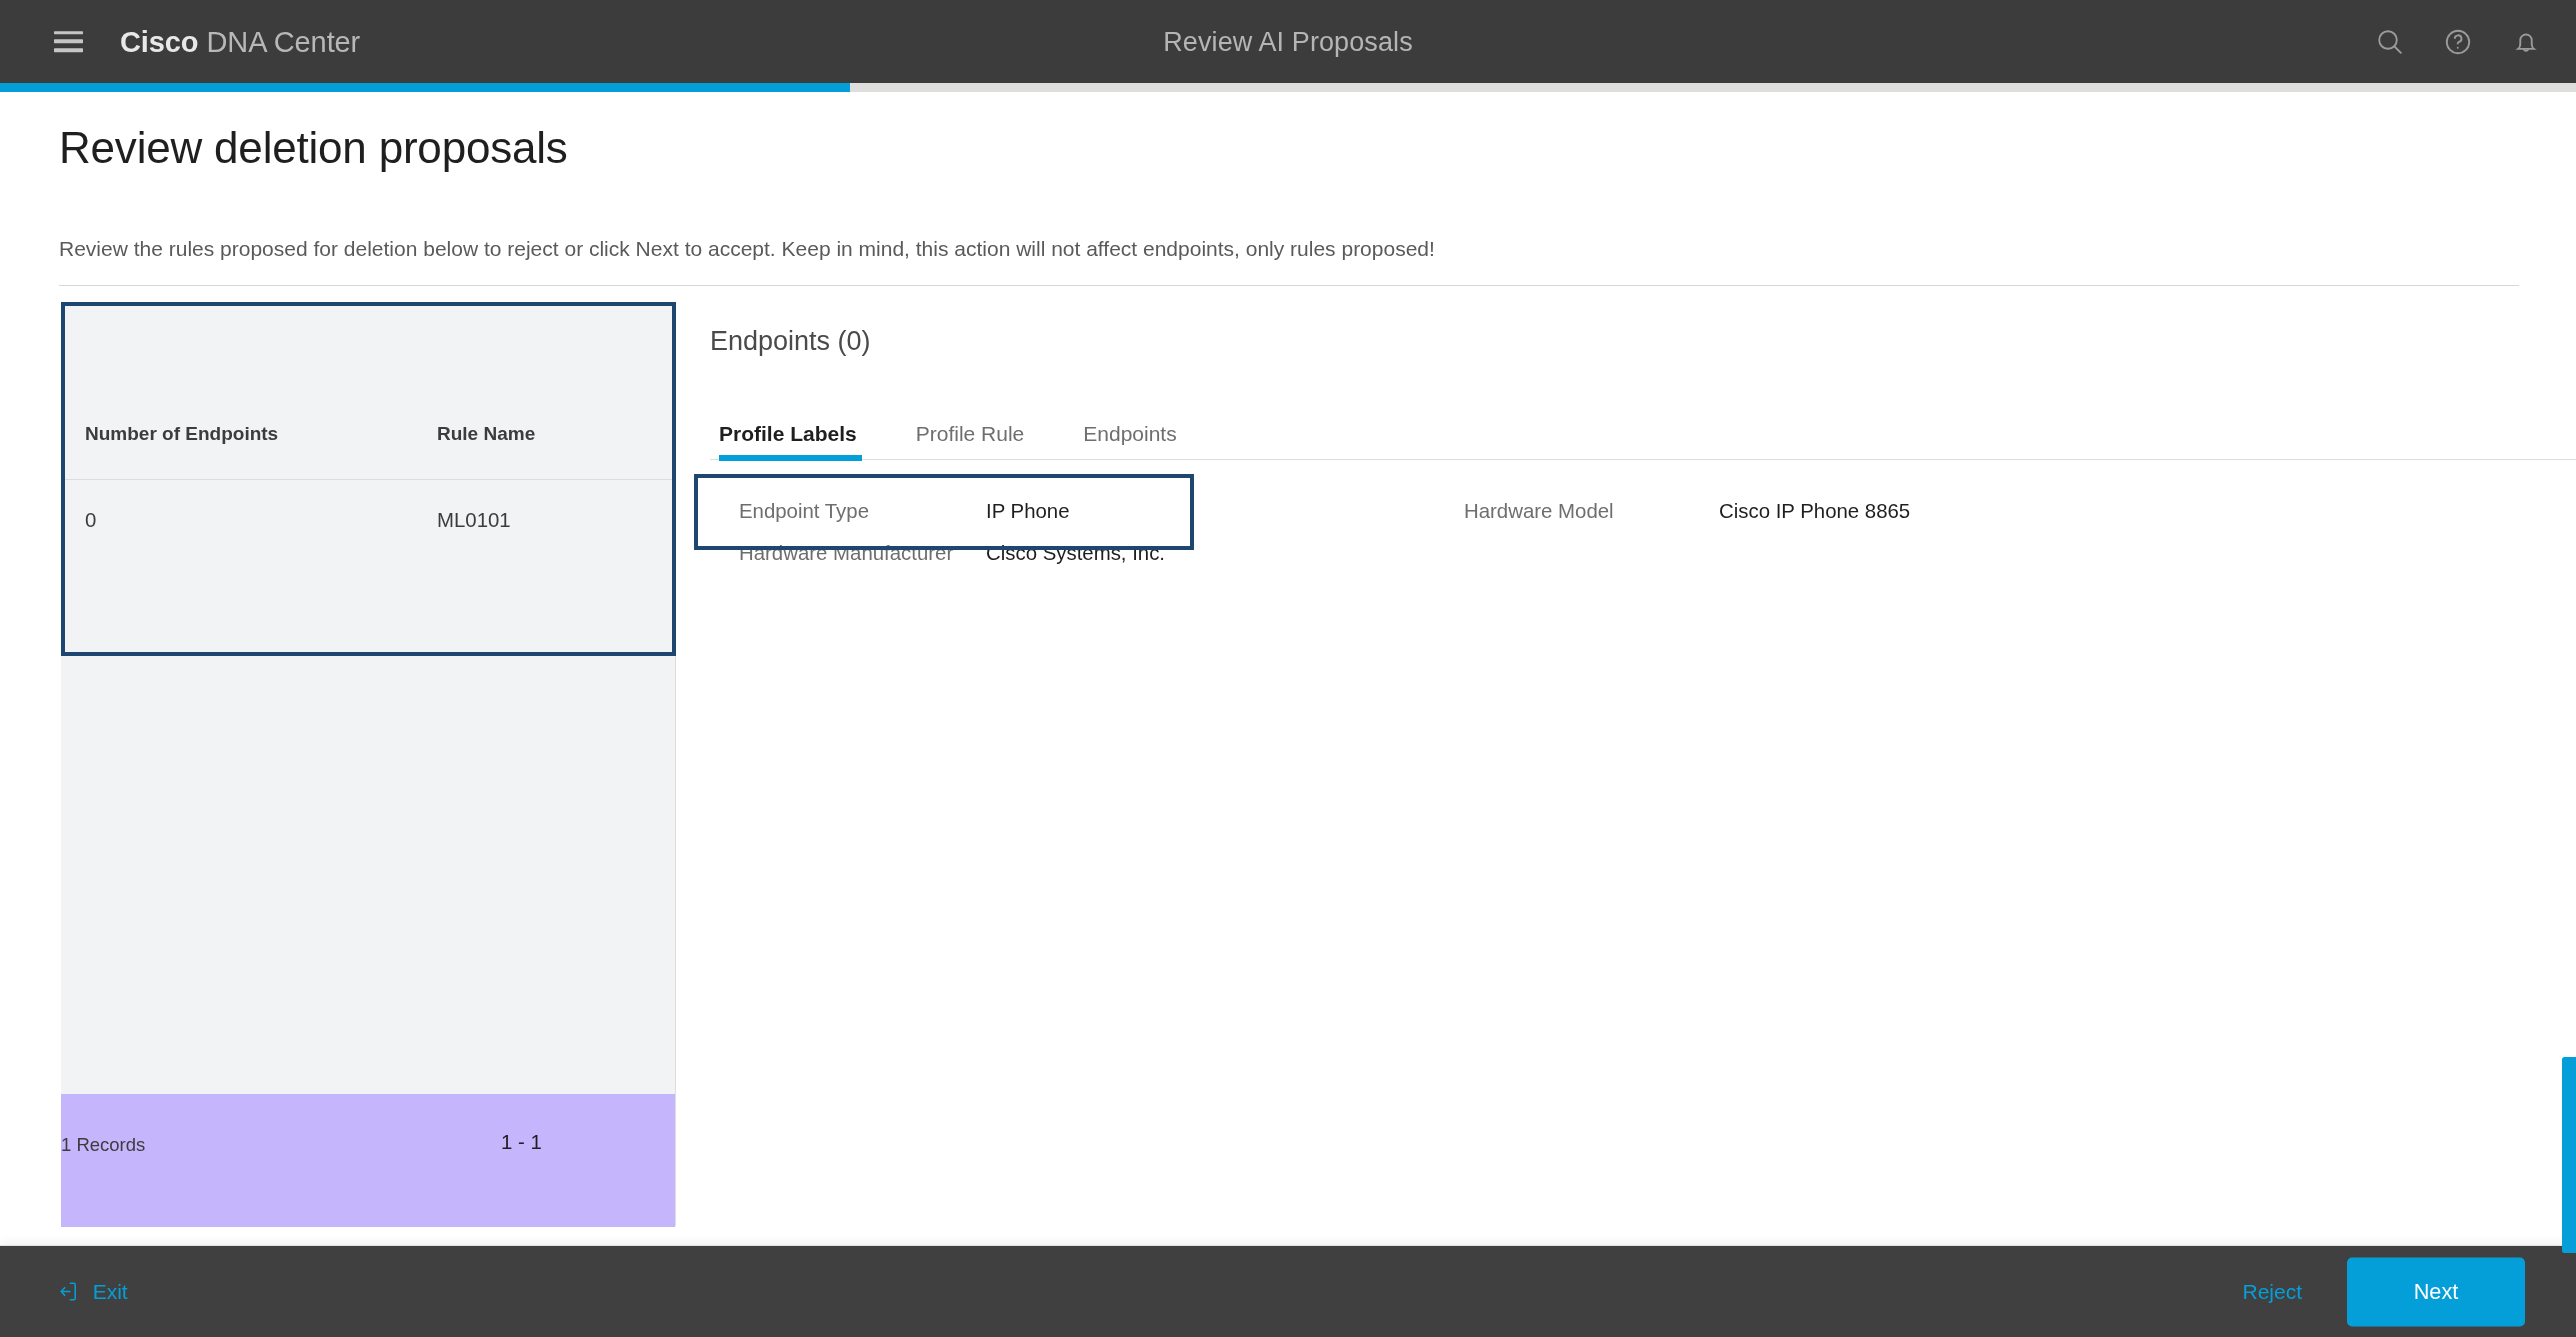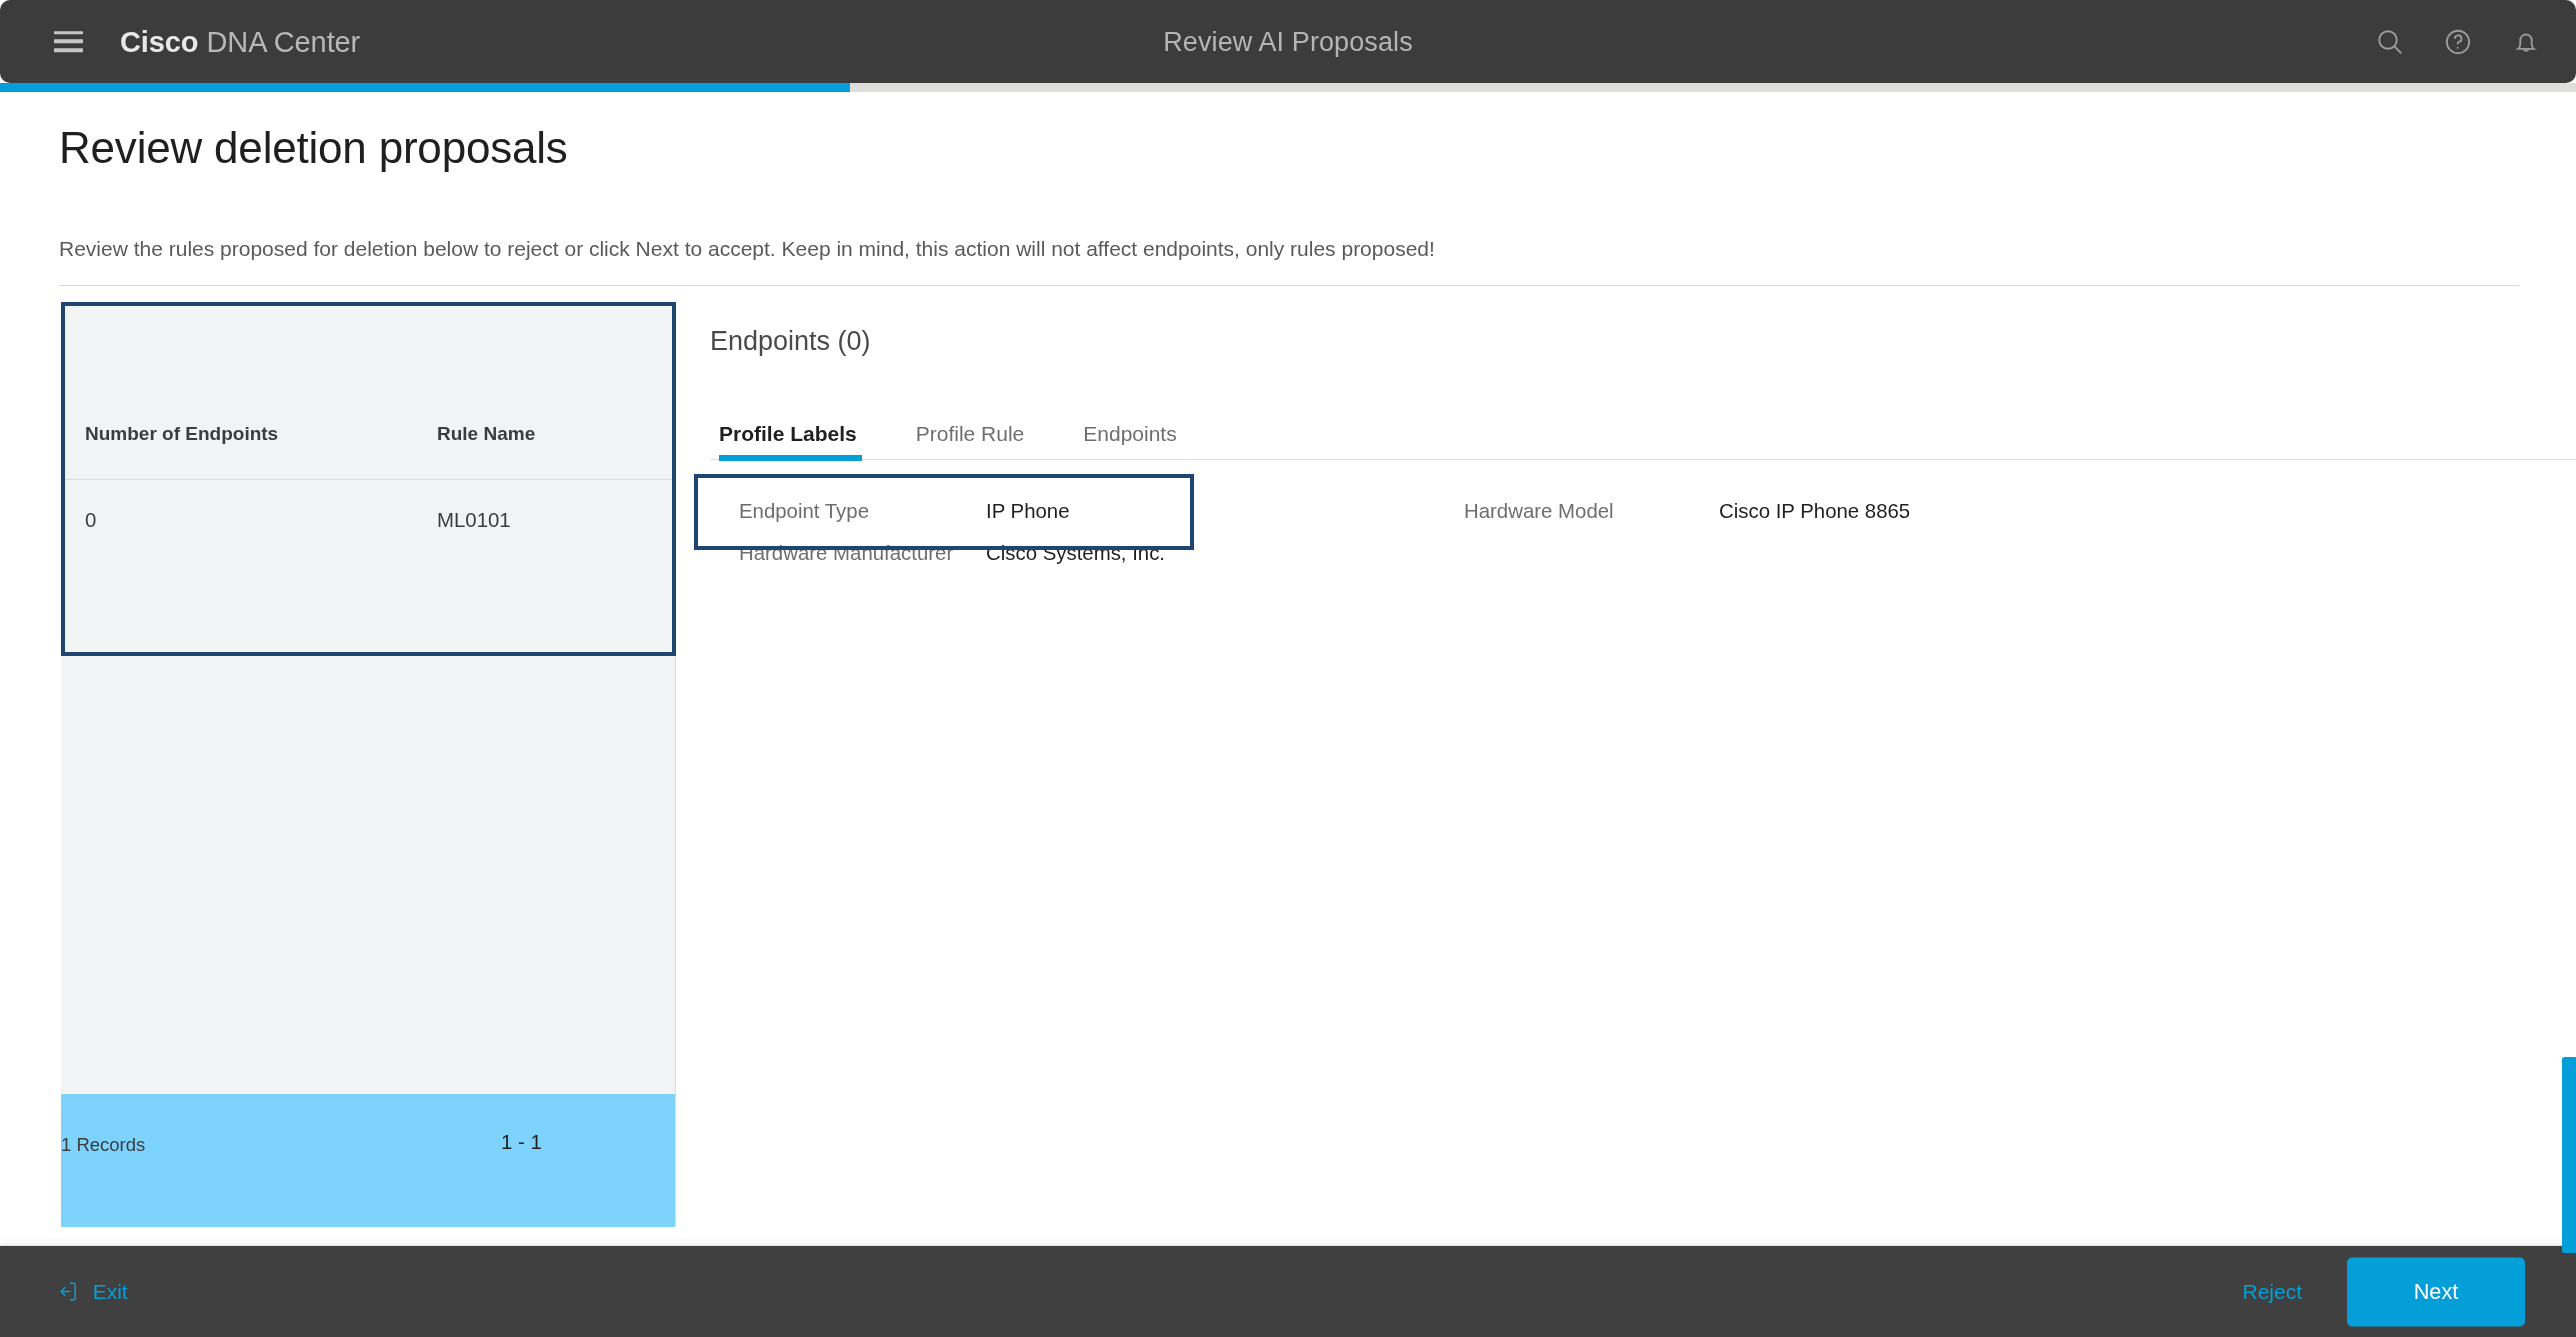--- a/index.html
+++ b/index.html
@@ -23,21 +23,20 @@
 
   
   .topbar {
     position: absolute;
     top: 0; left: 0;
     width: 2576px;
     height: 83px;
     background: #3c3c3c;
     display: flex;
     align-items: center;
-    border-radius: 10px;
   }
 
   .hamburger {
     position: absolute;
     left: 54px;
     top: 50%;
     transform: translateY(-50%);
     width: 29px;
     height: 21.7px;
     display: flex;
@@ -214,21 +213,21 @@
     font-size: 20.4px;
     font-weight: 400;
     color: #3c3c3c;
     top: 29px;
   }
   .panel-footer {
     position: absolute;
     left: 0; right: 0;
     top: 792px;
     height: 133px;
-    background: #7dd3fc;
+    background: #c4b5fd;
   }
   .records-label {
     position: absolute;
     left: 0px;
     top: 40px;
     font-size: 18.5px;
     color: #3c3c3c;
   }
   .records-range {
     position: absolute;

